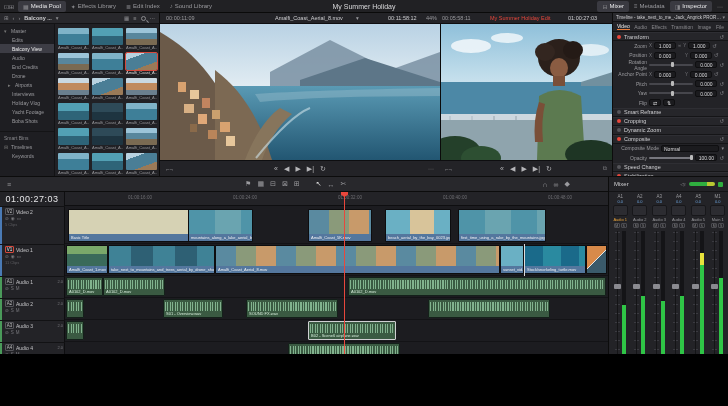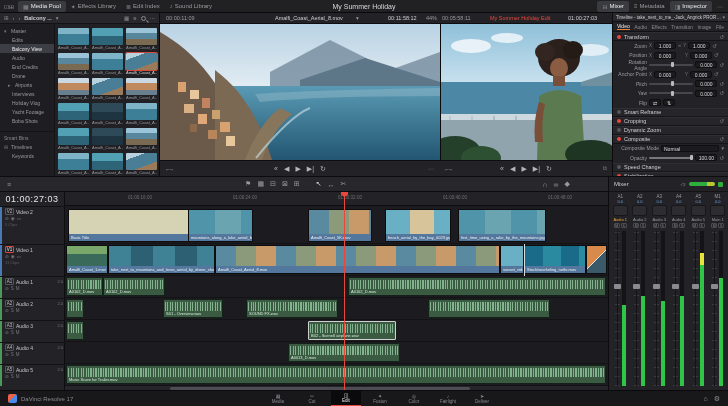--- a/index.html
+++ b/index.html
@@ -1,18 +1,18 @@
 <!DOCTYPE html>
 <html><head>
 <meta charset="utf-8">
 <style>
   * { margin:0; padding:0; box-sizing:border-box; }
   html,body { background:#000; }
   .app {
-    position:relative; width:728px; height:406px; overflow:hidden;
+    position:relative; width:728px; height:354px; overflow:hidden;
     background:#141416; font-family:"Liberation Sans", sans-serif;
     color:#bbb; -webkit-font-smoothing:antialiased;
   }
   .abs { position:absolute; }
   .row { display:flex; align-items:center; }
   .f4 { font-size:4.5px; } .f5 { font-size:5px; } .f6 { font-size:6px; }
   .f7 { font-size:7px; }
   .dim { color:#8a8a8e; }
   .nowrap { white-space:nowrap; overflow:hidden; text-overflow:ellipsis; }
 

